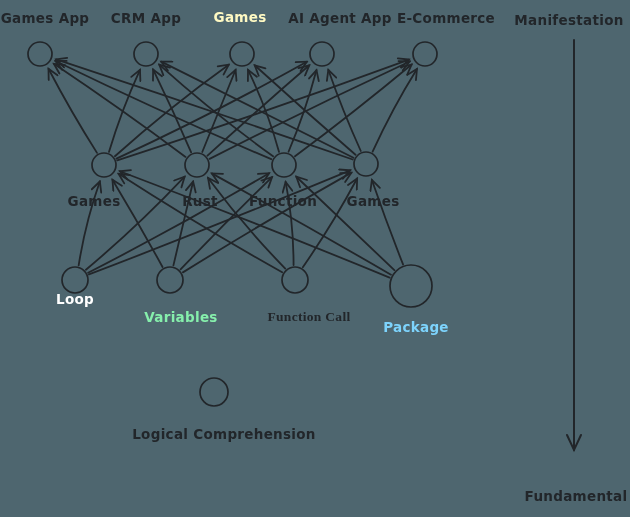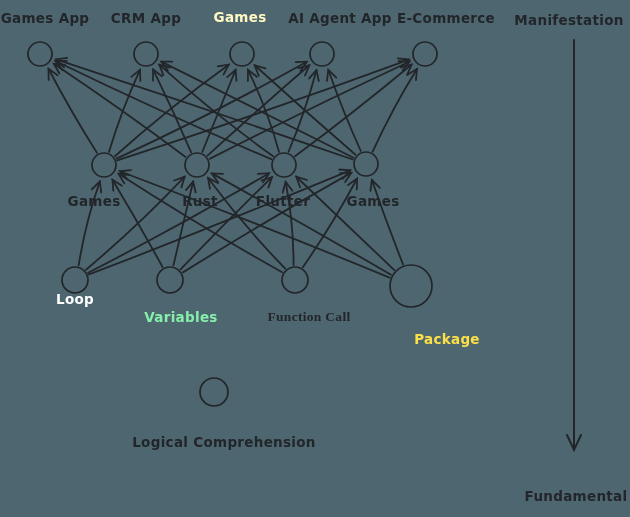--- a/index.html
+++ b/index.html
@@ -89,20 +89,20 @@
     </svg>
   <div class="lbl" id="axis-top" style="left: 569px; top: 20px; color: rgb(34, 38, 42);">Manifestation</div>
   <div class="lbl" id="axis-bottom" style="left: 576px; top: 496px; color: rgb(34, 38, 42);">Fundamental</div>
 <div class="lbl" style="left: 45px; top: 18px; color: rgb(34, 38, 42);">Games App</div>
     <div class="lbl" style="left: 146px; top: 18px; color: rgb(34, 38, 42);">CRM App</div>
     <div class="lbl" style="left: 240px; top: 17px; color: #fef9c3;">Games</div>
     <div class="lbl" style="left: 340px; top: 18px; color: rgb(34, 38, 42);">AI Agent App</div>
     <div class="lbl" style="left: 446px; top: 18px; color: rgb(34, 38, 42);">E-Commerce</div>
     <div class="lbl" style="left: 94px; top: 201px; color: rgb(34, 38, 42);">Games</div>
     <div class="lbl" style="left: 200px; top: 201px; color: rgb(34, 38, 42);">Rust</div>
-    <div class="lbl" style="left: 283px; top: 201px; color: rgb(34, 38, 42);">Flutter</div>
+    <div class="lbl" style="left: 283px; top: 201px; color: rgb(34, 38, 42);">Function</div>
     <div class="lbl" style="left: 373px; top: 201px; color: rgb(34, 38, 42);">Games</div>
     <div class="lbl" style="left: 75px; top: 299px; color: #ffffff;">Loop</div>
     <div class="lbl" style="left: 181px; top: 317px; color: #86efac;">Variables</div>
     <div class="lbl" style="left: 309px; top: 317px; color: rgb(34, 38, 42); font-family: Liberation Serif, serif;">Function Call</div>
-    <div class="lbl" style="left: 416px; top: 339px; color: #fde047; margin-left: 31px;">Package</div>
-    <div class="lbl" style="left: 224px; top: 434px; color: rgb(34, 38, 42); margin-top: 8px;">Logical Comprehension</div>
+    <div class="lbl" style="left: 416px; top: 327px; color: #7dd3fc;">Package</div>
+    <div class="lbl" style="left: 224px; top: 434px; color: rgb(34, 38, 42);">Logical Comprehension</div>
   </div>
 
 </body></html>

